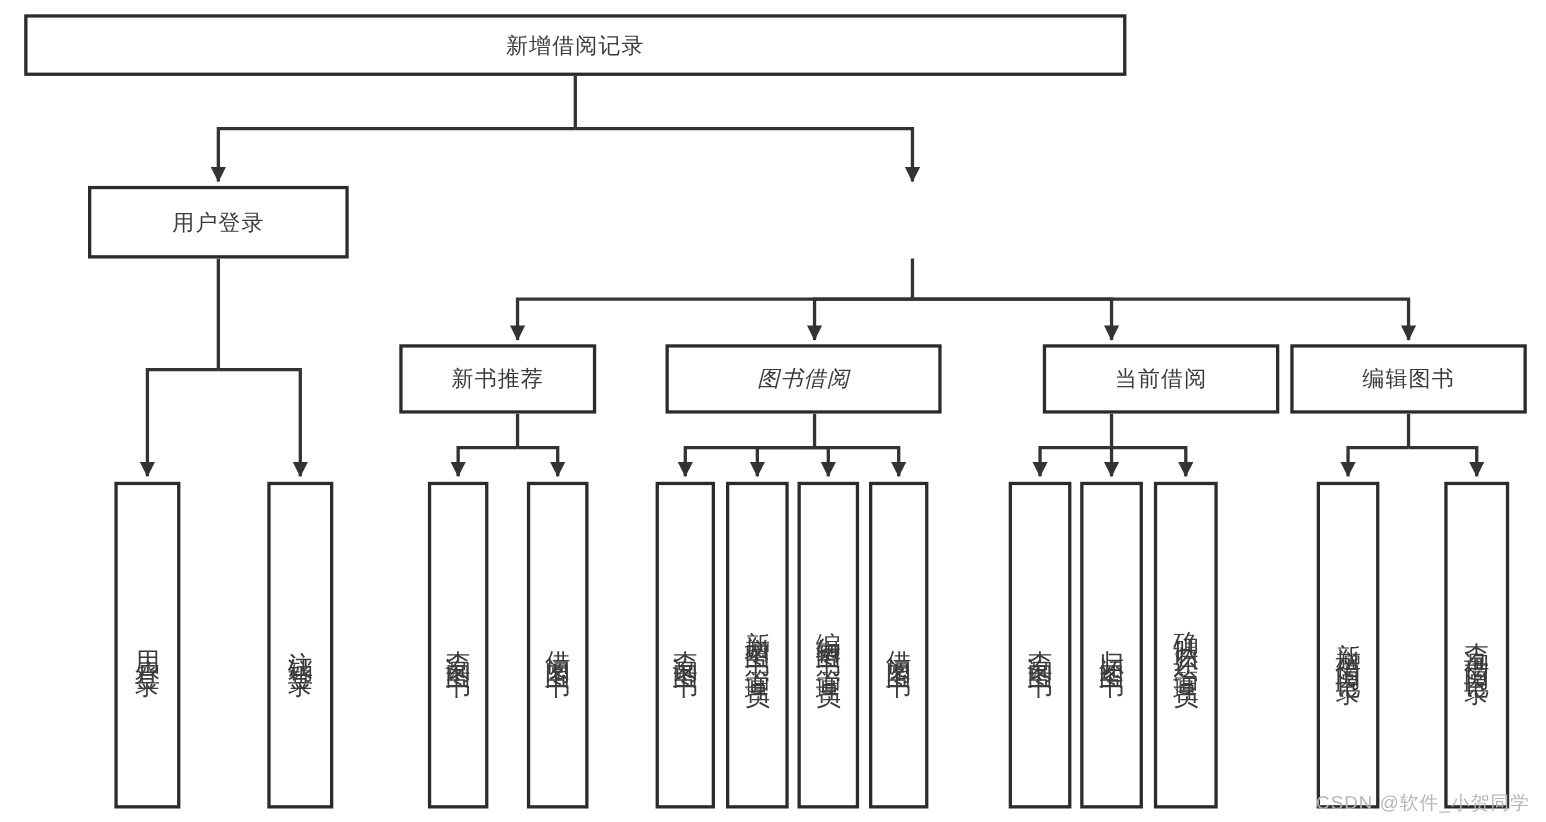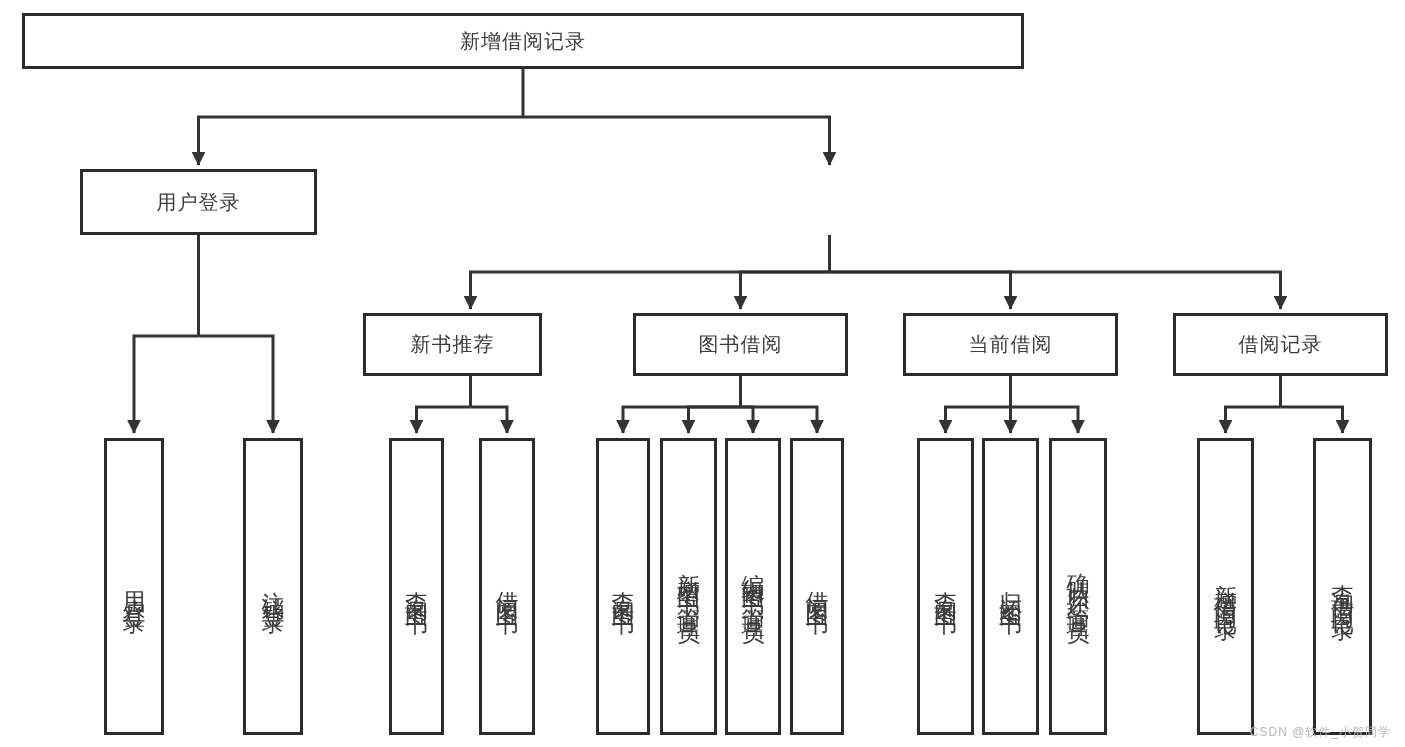--- a/index.html
+++ b/index.html
@@ -52,21 +52,21 @@
     text-orientation: mixed;
     font-size: 23px;
     letter-spacing: 7px;
     line-height: 1;
     white-space: nowrap;
   }
   .watermark {
     position: absolute;
     right: 14px;
     bottom: 6px;
-    font-size: 12px;
+    font-size: 17px;
     color: var(--wm);
     letter-spacing: 1px;
     z-index: 3;
   }
 </style>
 </head>
 <body>
 
 <div class="canvas">
 
@@ -129,28 +129,28 @@
     <span>新增借阅记录</span>
   </div>
 
   <div class="hnode" style="left:80px;top:169px;width:237px;height:66px;">
     <span>用户登录</span>
   </div>
 
   <div class="hnode" style="left:363px;top:313px;width:179px;height:63px;">
     <span>新书推荐</span>
   </div>
-  <div class="hnode" style="left:633px;top:313px;width:215px;height:63px;">
+  <div class="hnode" style="left:605px;top:313px;width:251px;height:63px;font-style:italic;">
     <span>图书借阅</span>
   </div>
-  <div class="hnode" style="left:903px;top:313px;width:215px;height:63px;">
+  <div class="hnode" style="left:948px;top:313px;width:215px;height:63px;">
     <span>当前借阅</span>
   </div>
   <div class="hnode" style="left:1173px;top:313px;width:215px;height:63px;">
-    <span>借阅记录</span>
+    <span>编辑图书</span>
   </div>
 
   <div class="vnode" style="left:104px;width:60px;">
     <span>用户登录</span>
   </div>
   <div class="vnode" style="left:243px;width:60px;">
     <span>注销登录</span>
   </div>
 
   <div class="vnode" style="left:389px;width:55px;">

